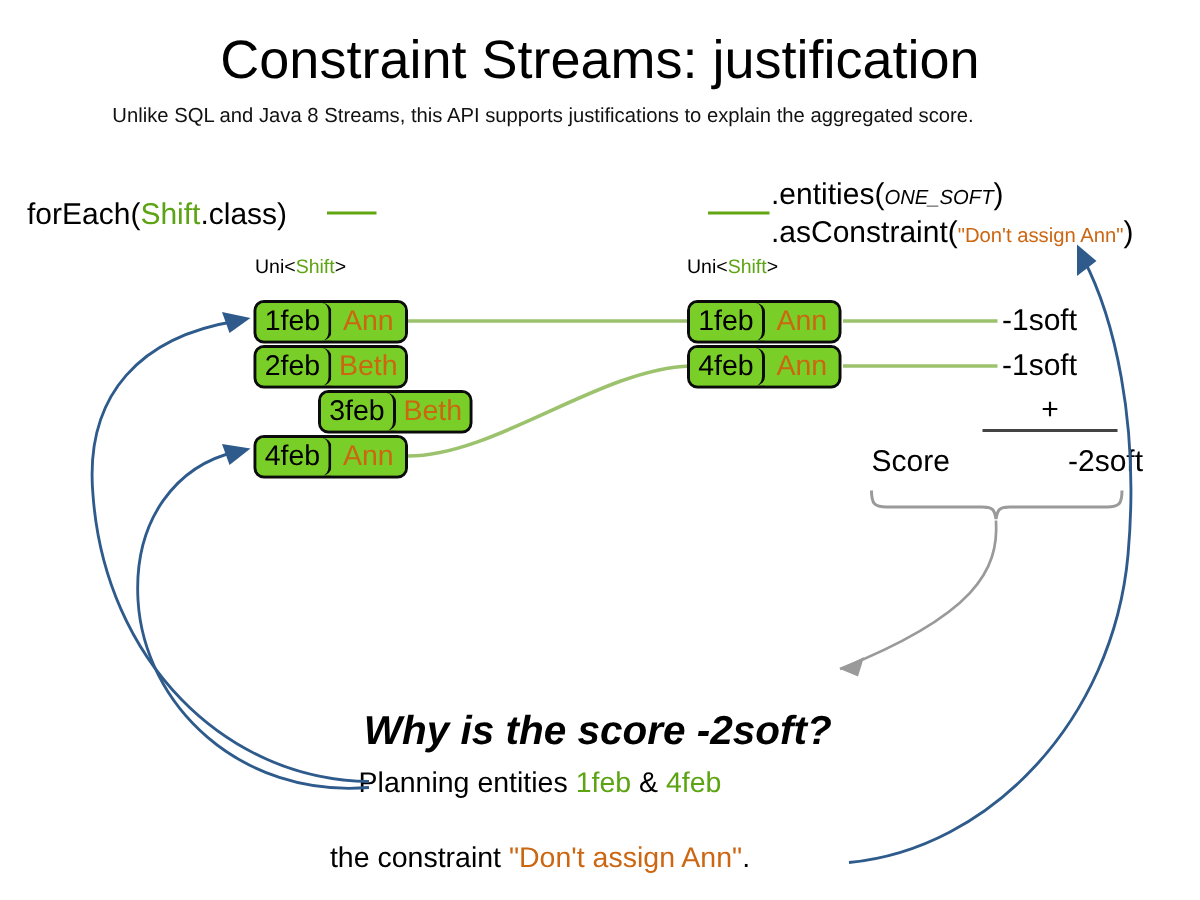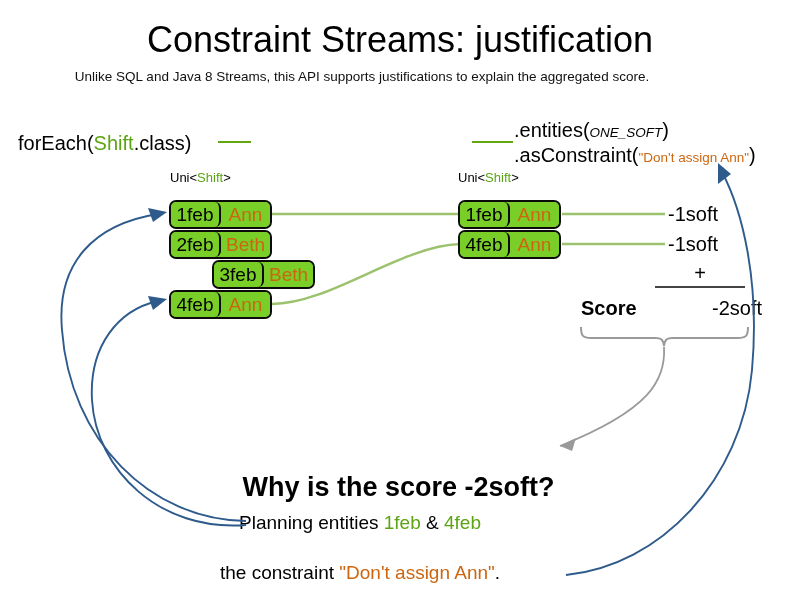--- a/index.html
+++ b/index.html
@@ -137,40 +137,41 @@
   }
   #sum-rule {
     left: 655px; top: 286px;
     width: 90px;
     height: 0;
     border-top: 2px solid #444;
   }
   #score-label {
     left: 581px; top: 296px;
     font-size: 20px; line-height: 24px;
-    color: #000; white-space: nowrap; font-weight: bold;
+    color: #000; white-space: nowrap;
   }
   #score-total {
     left: 692px; top: 296px;
     width: 90px;
     text-align: center;
     font-size: 20px; line-height: 24px;
     color: #000; white-space: nowrap;
   }
 
   
   #why-heading {
     left: 0; top: 471px;
     width: 797px;
     text-align: center;
     font-size: 27px;
     line-height: 33px;
     font-weight: bold;
     color: #000;
     white-space: nowrap;
+    font-style: italic;
   }
   .explain-line {
     left: 0;
     width: 720px;
     text-align: center;
     font-size: 19px;
     line-height: 24px;
     color: #000;
     white-space: nowrap;
   }

